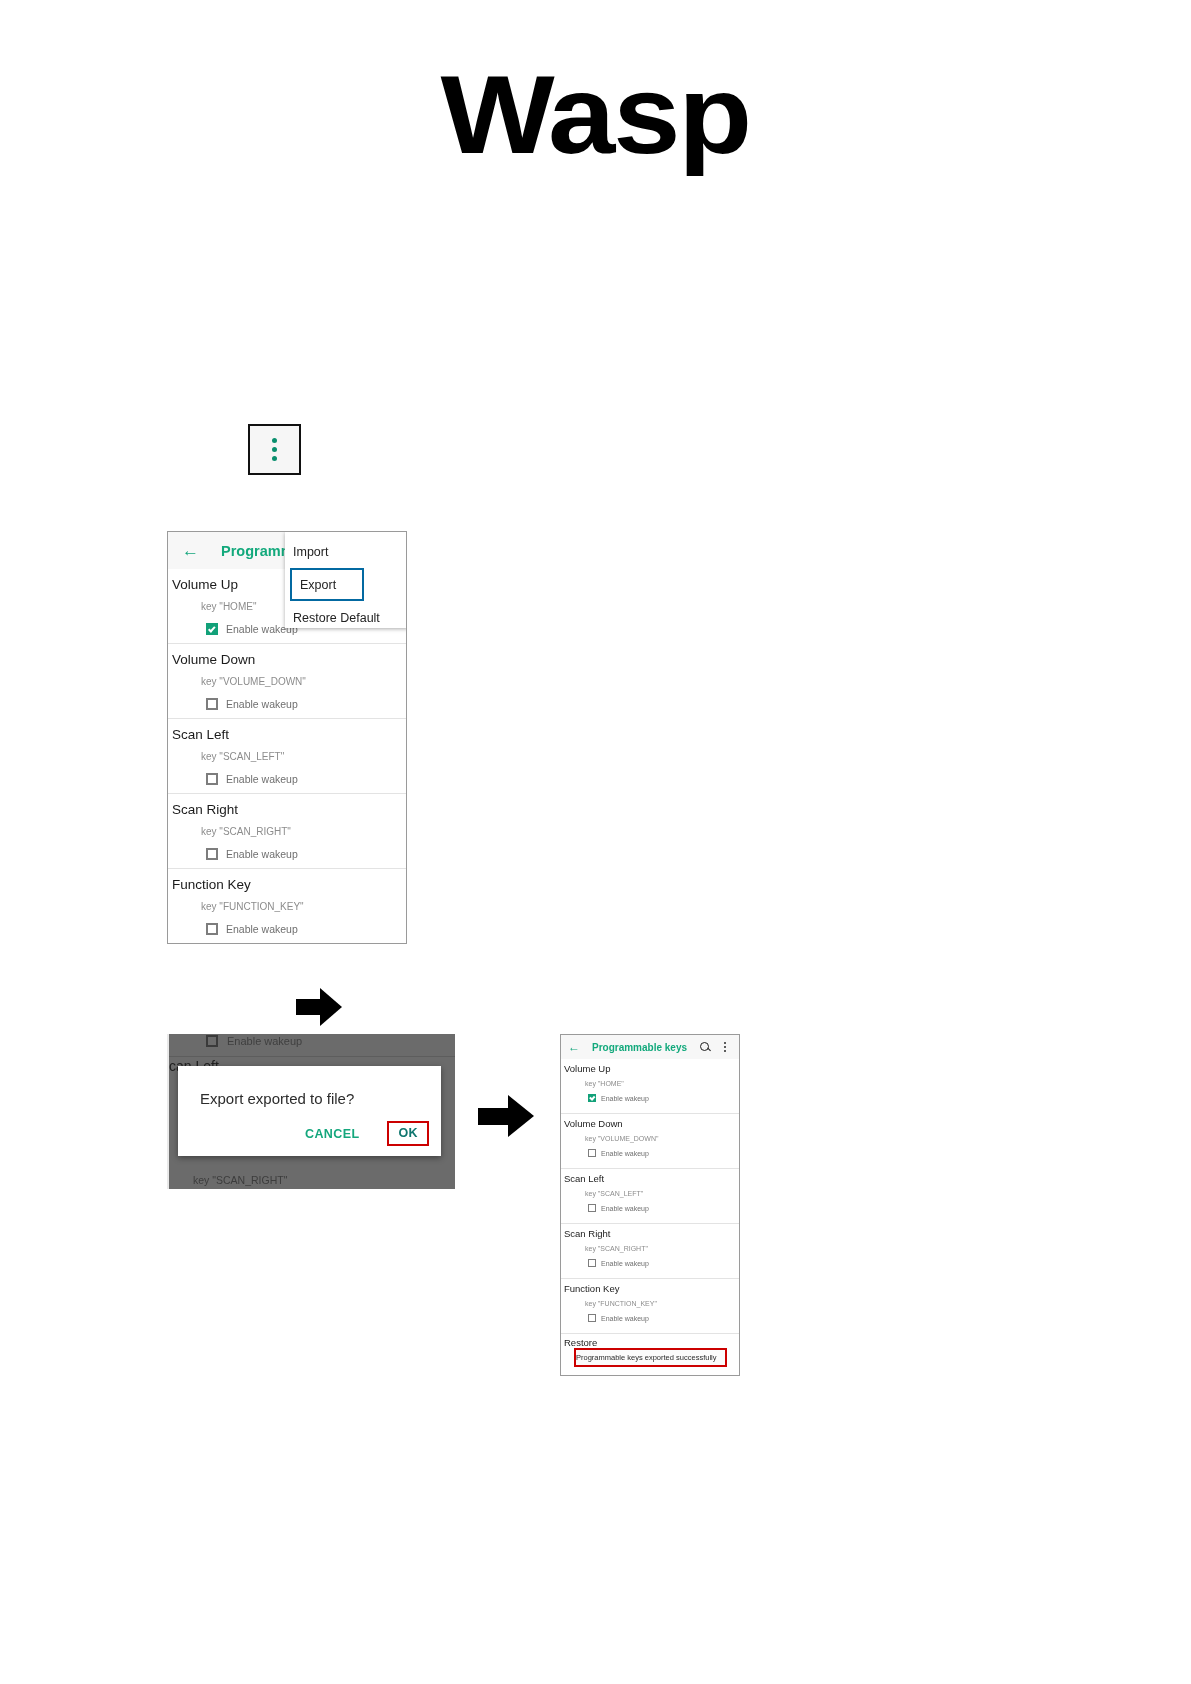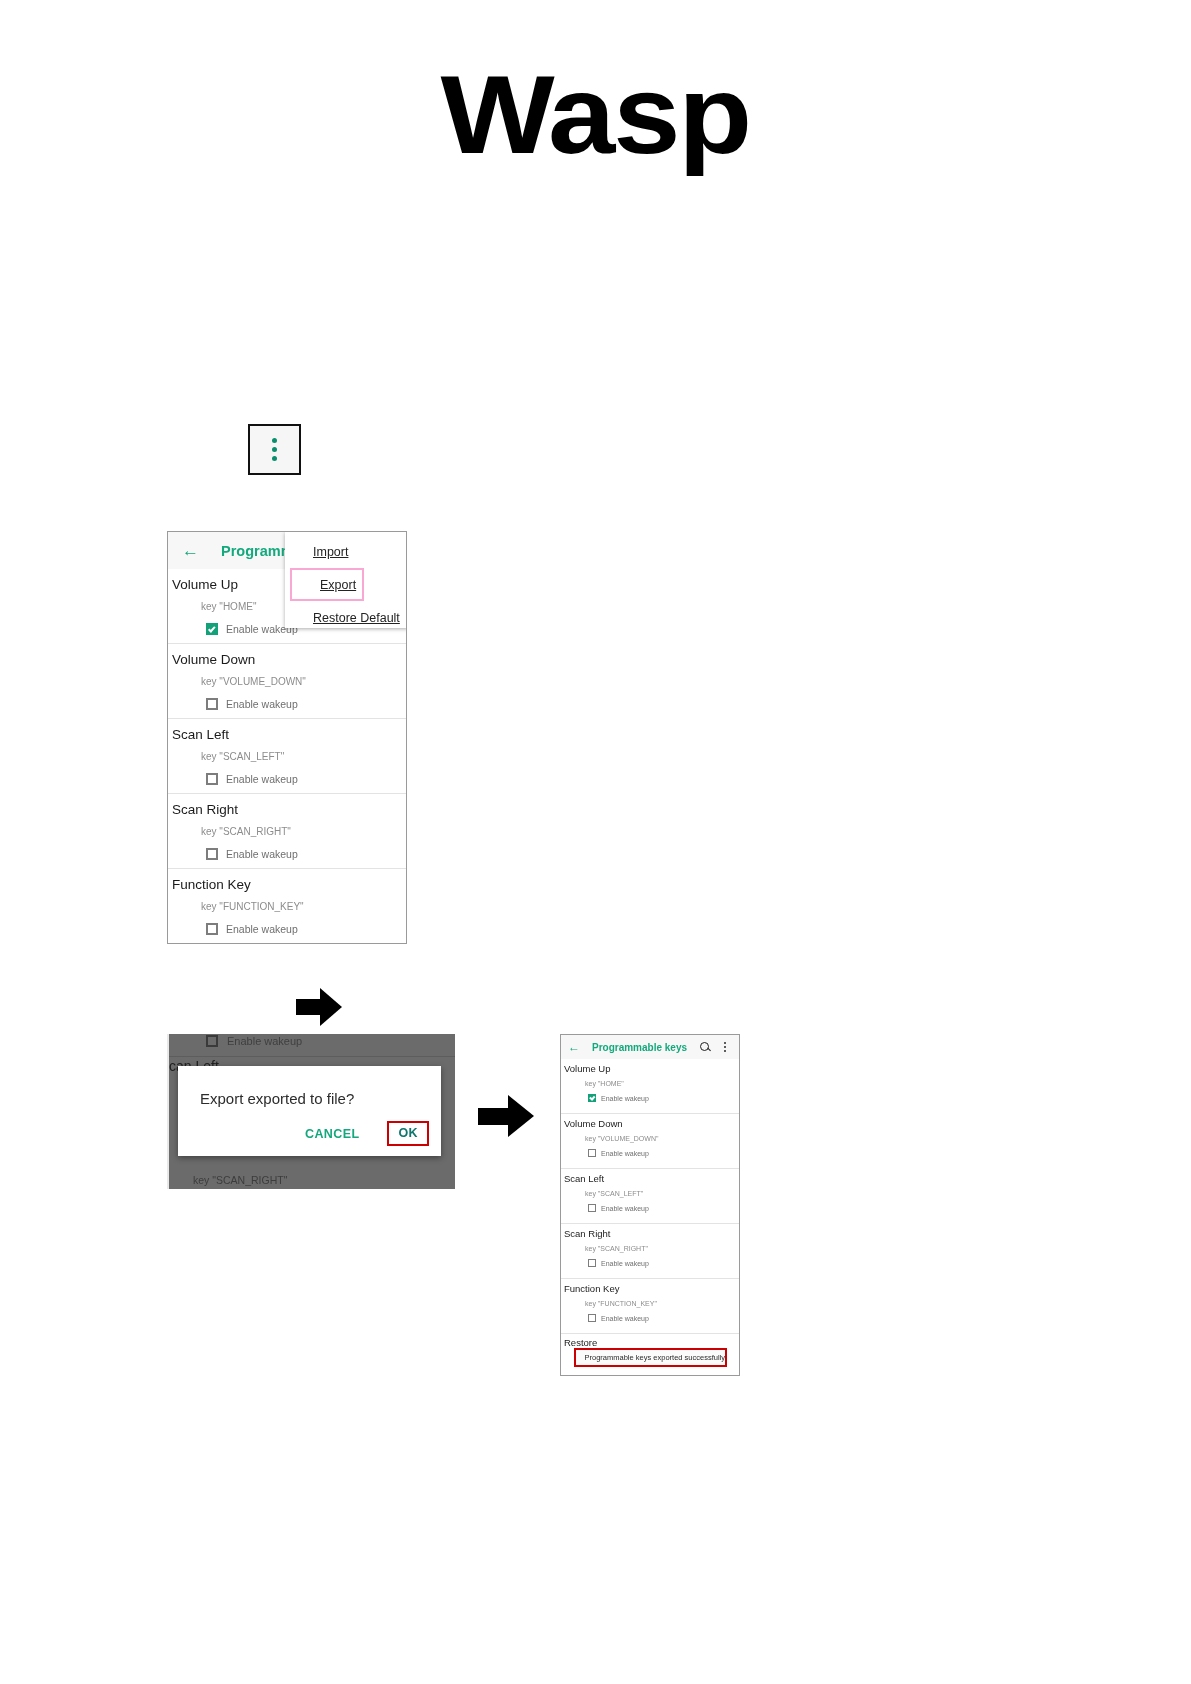--- a/index.html
+++ b/index.html
@@ -163,23 +163,23 @@
     width: 123px;
     height: 96px;
     padding-top: 3px;
   }
   .dd-item {
     color: #232323;
     display: flex;
     align-items: center;
     box-sizing: border-box;
   }
-  #fig1 .dd-item { height: 33px; padding-left: 28px; font-size: 12.5px; text-decoration: underline; }
+  #fig1 .dd-item { height: 33px; padding-left: 8px; font-size: 12.5px; }
   .dd-item.hl {
-    border: 2px solid #f9a8d4;
+    border: 2px solid #0369a1;
     margin: 0 44px 0 5px;
     padding-left: 6px;
   }
 
   
   .arrow {
     position: absolute;
     display: block;
   }
   .arrow .shaft {
@@ -347,21 +347,21 @@
   #fig3 .toast {
     position: absolute;
     left: 13px;
     right: 12px;
     bottom: 8px;
     height: 19px;
     border: 2px solid #cc0000;
     background: #fbfbfb;
     display: flex;
     align-items: center;
-    justify-content: flex-end;
+    justify-content: flex-start;
     box-sizing: border-box;
   }
   #fig3 .toast span {
     font-size: 7.5px;
     color: #2b2b2b;
   }
 </style>
 </head>
 <body>
 

